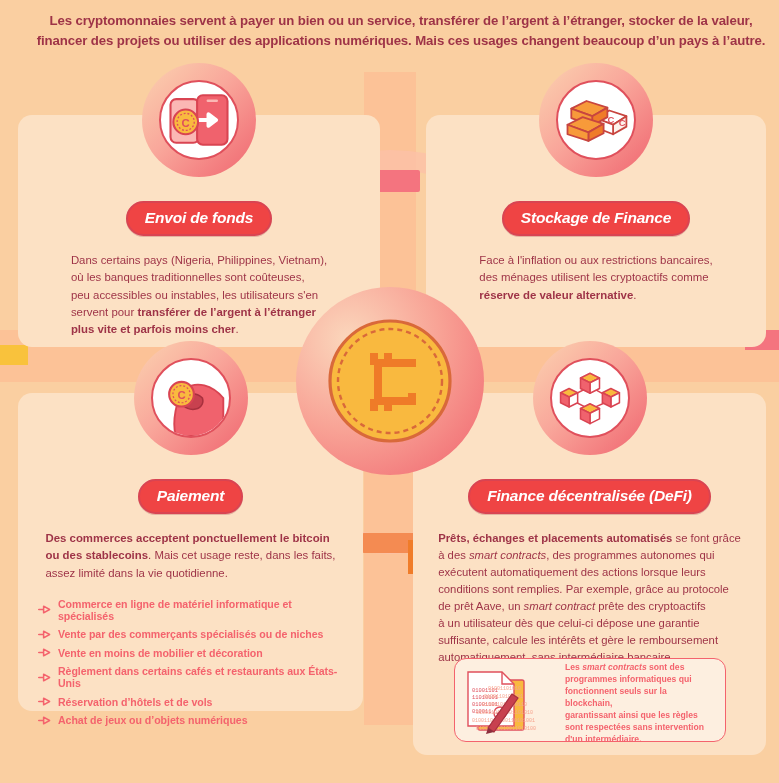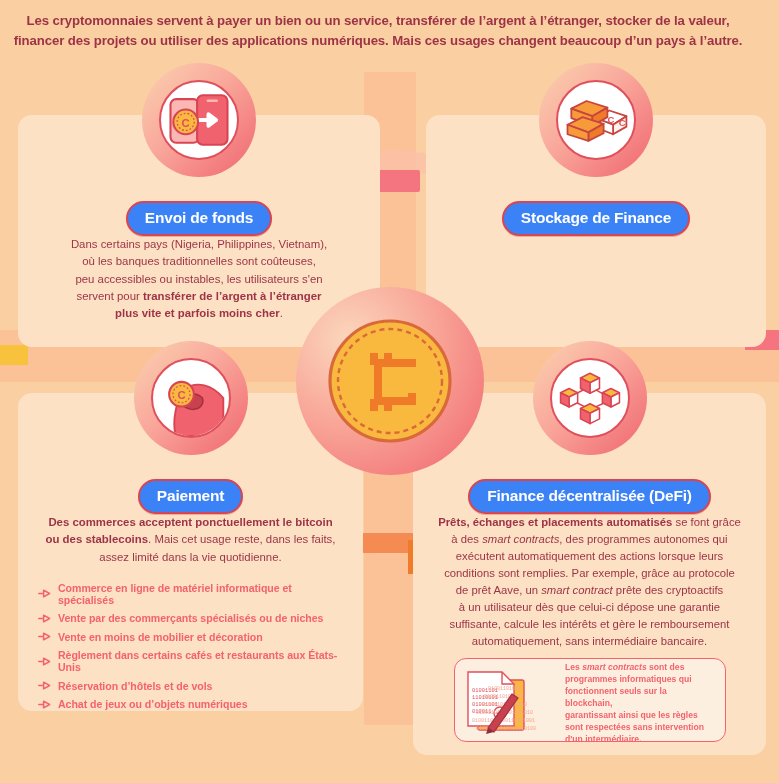--- a/index.html
+++ b/index.html
@@ -94,21 +94,21 @@
     left: 408px; top: 540px;
     width: 16px; height: 34px;
     background: #F07C29;
   }
 
   
   .header {
     position: absolute;
     left: 0; top: 0;
     width: 779px; height: 62px;
-    display: flex; align-items: center; justify-content: flex-start;
+    display: flex; align-items: center; justify-content: flex-end;
     z-index: 5;
   }
   .header-text {
     width: 756px;
     text-align: center;
     color: #9E3347;
     font-size: 13.2px;
     font-weight: bold;
     line-height: 1.55;
     letter-spacing: -0.1px;
@@ -153,41 +153,43 @@
     border-radius: 50%;
     background: #FFFFFF;
     border: 2px solid #E0505C;
     display: flex; align-items: center; justify-content: center;
     overflow: hidden;
   }
 
   
   .pill {
     position: relative;
-    background: #3b82f6;
+    background: #ef4444;
     border: 2px solid #D94452;
     color: #FFFFFF;
     border-radius: 999px;
     padding: 6px 17px 7px;
     font-size: 15.5px;
     font-weight: bold;
     letter-spacing: -0.2px;
     white-space: nowrap;
     z-index: 5;
     box-shadow: 0 1px 0 rgba(150,40,55,.25);
+    font-style: italic;
   }
 
   
   .card-body {
     color: #9E3347;
     font-size: 11.4px;
     line-height: 1.52;
-    text-align: center;
+    text-align: left;
     font-weight: 500;
     padding: 0 16px;
+    margin-top: 16px;
   }
   .card-br .card-body { font-size: 11.3px; line-height: 1.5; padding: 0 12px; }
   .card-body b { font-weight: bold; }
   .card-body i { font-style: italic; }
 
   
   .bullets {
     margin-top: 16px;
     padding: 0 14px 0 20px;
     width: 100%;
@@ -305,20 +307,21 @@
               <path d="M10 45 L26 37 L48 44 L32 53 Z" fill="#F79A3A"></path>
               <path d="M32 53 L48 44 L48 54 L32 62 Z" fill="#EF7B28"></path>
               <path d="M10 45 L32 53 L32 62 L10 55 Z" fill="#F79A3A"></path>
             </g>
             <text x="52" y="43" font-family="Liberation Sans, sans-serif" font-size="10" font-weight="bold" fill="#E0505C">C</text>
             <text x="64" y="46" font-family="Liberation Sans, sans-serif" font-size="10" font-weight="bold" fill="#E0505C">C</text>
           </svg>
         </div>
       </div>
       <div class="pill">Stockage de Finance</div>
+      <div class="card-body">Face à l'inflation ou aux restrictions bancaires,<br>des ménages utilisent les cryptoactifs comme<br><b>réserve de valeur alternative</b>.</div>
     </div>
   </div>
 
   <div class="card card-bl">
     <div class="card-inner">
       <div class="icon-bubble">
         <div class="icon-disc">
           <svg viewBox="0 0 80 80" width="80" height="80" aria-hidden="true">
             <path d="M34 30 C46 22, 62 26, 74 40 L74 80 L24 80 C20 66, 24 40, 34 30 Z" fill="#F0626D" stroke="#D94452" stroke-width="2"></path>
             <path d="M30 40 C36 34, 46 34, 52 40 C54 46, 50 52, 42 52 C34 52, 28 46, 30 40 Z" fill="#C8414F" stroke="#A8303E" stroke-width="1.6"></path>

